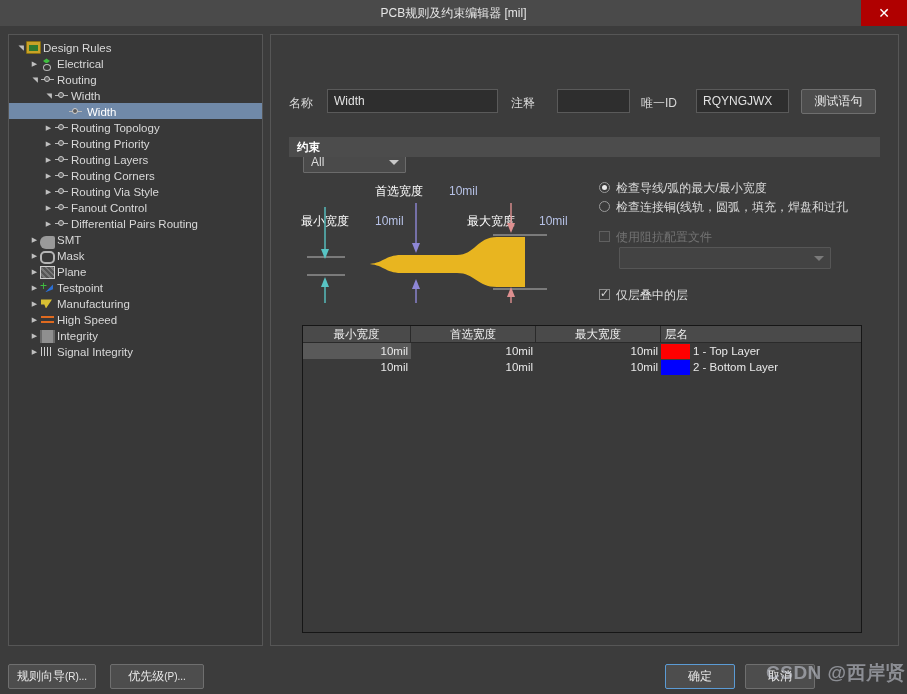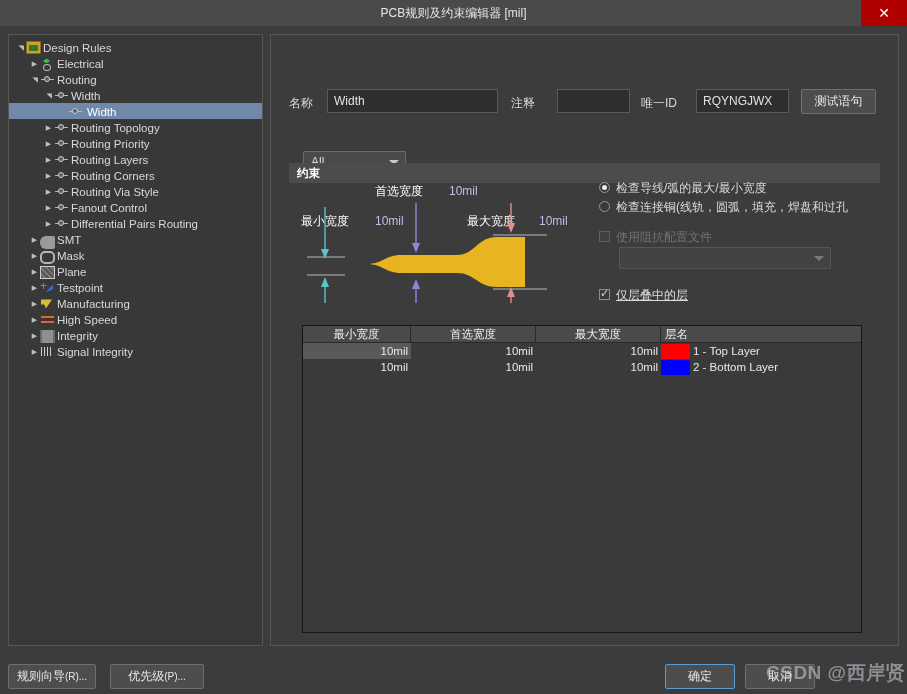--- a/index.html
+++ b/index.html
@@ -247,21 +247,21 @@
     <div class="btn" style="left:530px; top:54px; width:75px; height:25px; line-height:23px;">测试语句</div>
 
     <div class="sechead" style="left:18px; top:53px; width:0; height:0;"></div>
 
 
     <div class="combo" style="left:32px; top:116px; width:103px;">
       <span>All</span>
       <span class="carat"></span>
     </div>
 
-    <div class="sechead" id="constraint-header" style="left:18px; top:128px; width:591px; height:20px;">约束</div>
+    <div class="sechead" id="constraint-header" style="left:18px; top:102px; width:591px; height:20px;">约束</div>
 
     <div class="diagram" style="left:26px; top:136px;">
       <div class="dlbl" style="left:78px; top:12px;">首选宽度</div>
       <div class="dval" style="left:152px; top:13px;">10mil</div>
 
       <div class="dlbl" style="left:4px; top:42px;">最小宽度</div>
       <div class="dval" style="left:78px; top:43px;">10mil</div>
 
       <div class="dlbl" style="left:170px; top:42px;">最大宽度</div>
       <div class="dval" style="left:242px; top:43px;">10mil</div>
@@ -310,21 +310,21 @@
 
     <div class="optrow dim" style="left:328px; top:194px;">
       <span class="cbox"></span><span>使用阻抗配置文件</span>
     </div>
 
     <div class="combo disabled" style="left:348px; top:212px; width:212px;">
       <span></span>
       <span class="carat"></span>
     </div>
 
-    <div class="optrow" style="left:328px; top:252px;text-decoration:underline;">
+    <div class="optrow" style="left:328px; top:252px;">
       <span class="cbox on"></span><span>仅层叠中的层</span>
     </div>
   </div>
 
   <div class="tablebox">
     <div class="thead" id="table-head">
         <div class="th" style="width: 108px;">最小宽度</div>
         <div class="th" style="width: 125px;">首选宽度</div>
         <div class="th" style="width: 125px;">最大宽度</div>
         <div class="th" style="width: 200px;">层名</div>

